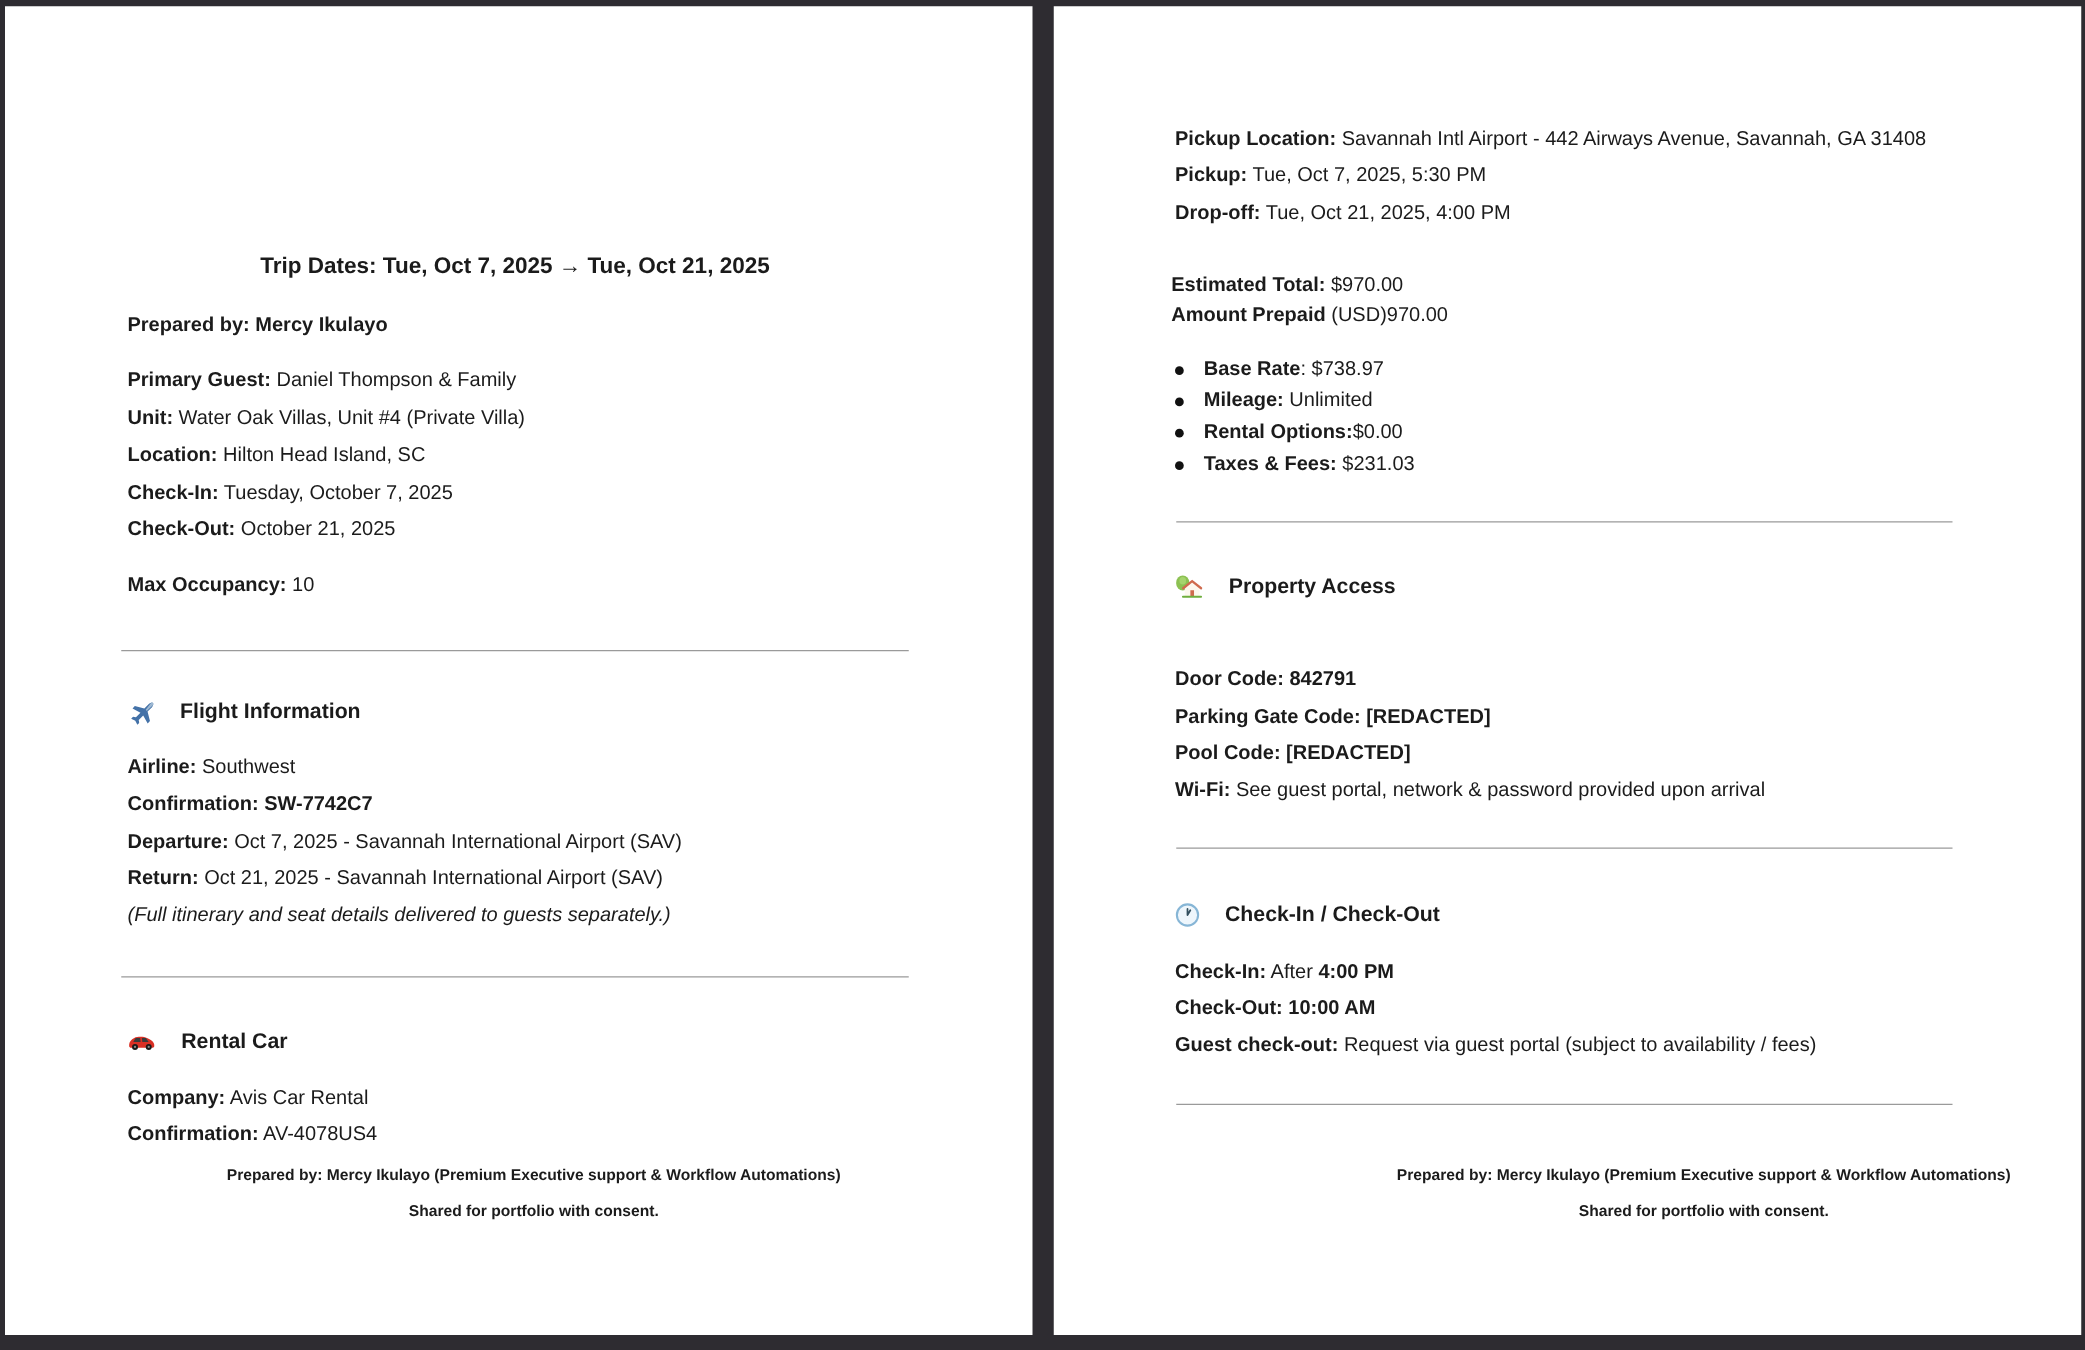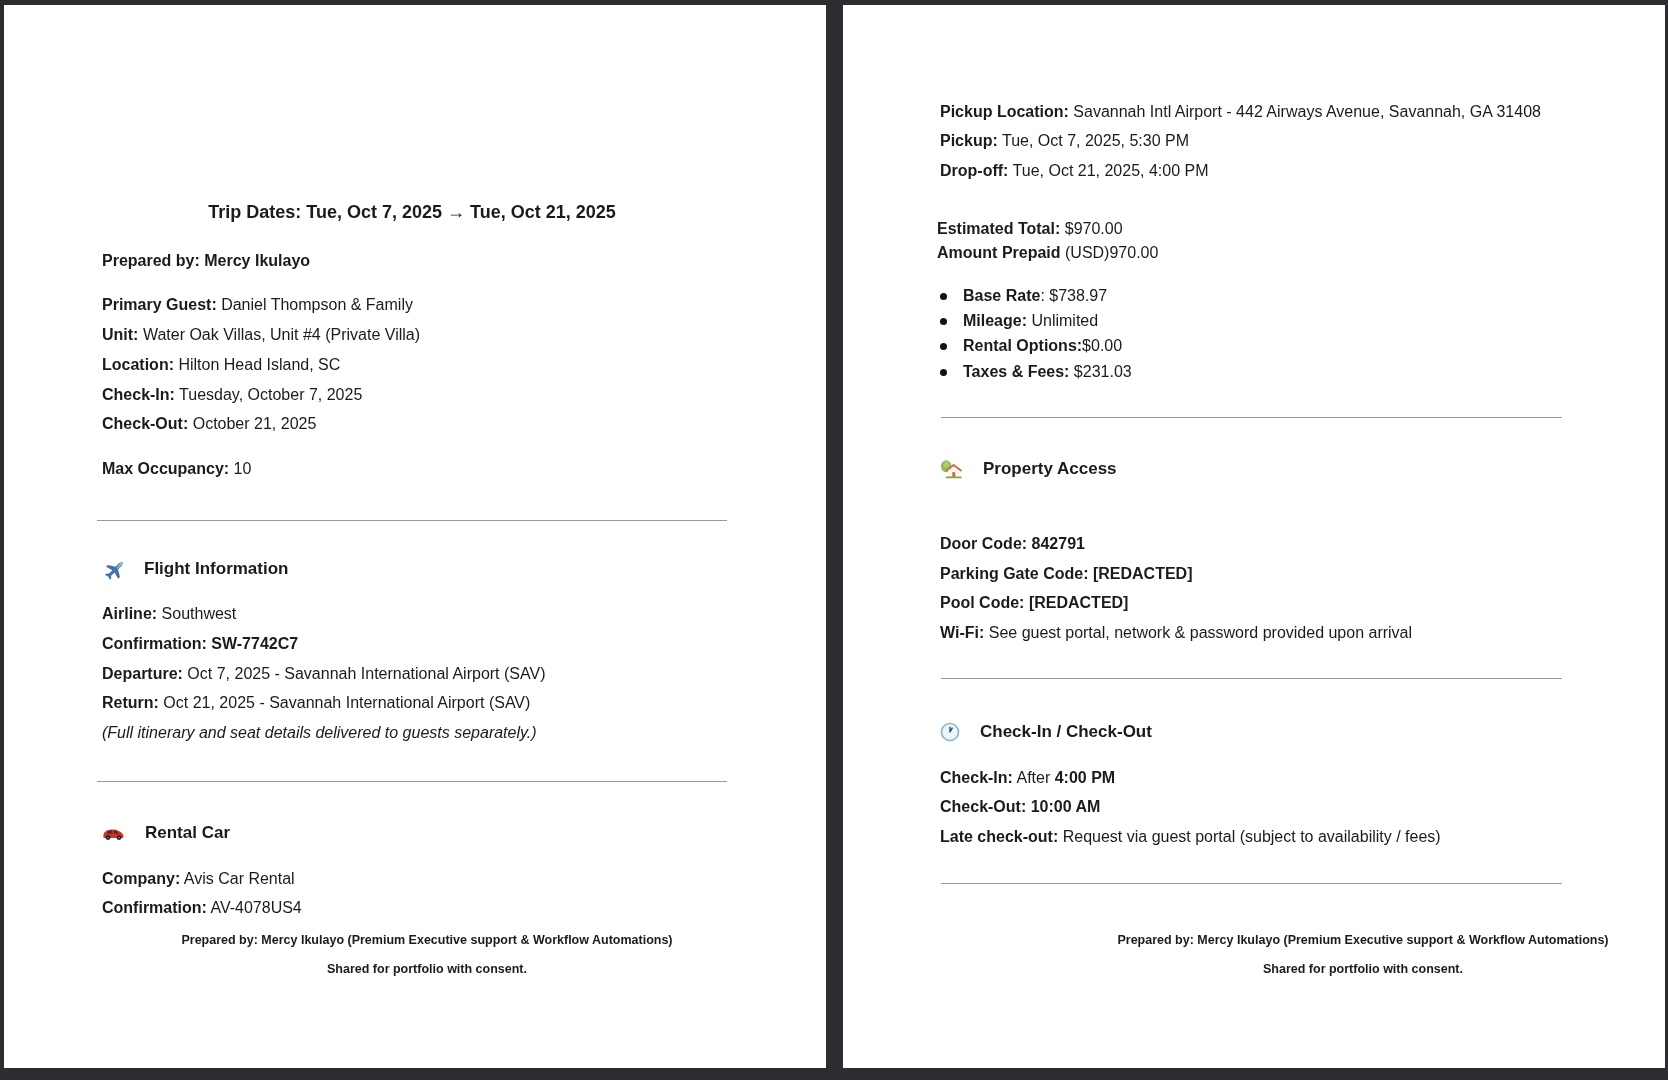--- a/index.html
+++ b/index.html
@@ -193,21 +193,21 @@
         <path d="M12 12V6.2M12 12l2.7-4.6" stroke="#33505f" stroke-width="1.7" stroke-linecap="round" fill="none"></path>
       </svg>
       <span>Check-In / Check-Out</span>
     </div>
 
     <div class="line" style="top:773px">
       <span class="lbl">Check-In:</span><span class="val"> After </span><span class="lbl">4:00 PM</span>
     </div>
     <div class="line bold-all" style="top:802px">Check-Out: 10:00 AM</div>
     <div class="line" style="top:832px">
-      <span class="lbl">Late check-out:</span><span class="val"> Request via guest portal (subject to availability / fees)</span>
+      <span class="lbl">Guest check-out:</span><span class="val"> Request via guest portal (subject to availability / fees)</span>
     </div>
 
     <div class="rule" style="top:878px"></div>
 
     <div class="line footer" style="top:935px">Prepared by: Mercy Ikulayo  (Premium Executive support &amp; Workflow Automations)</div>
     <div class="line footer" style="top:964px">Shared for portfolio with consent.</div>
   </div>
 
 </div>
 

